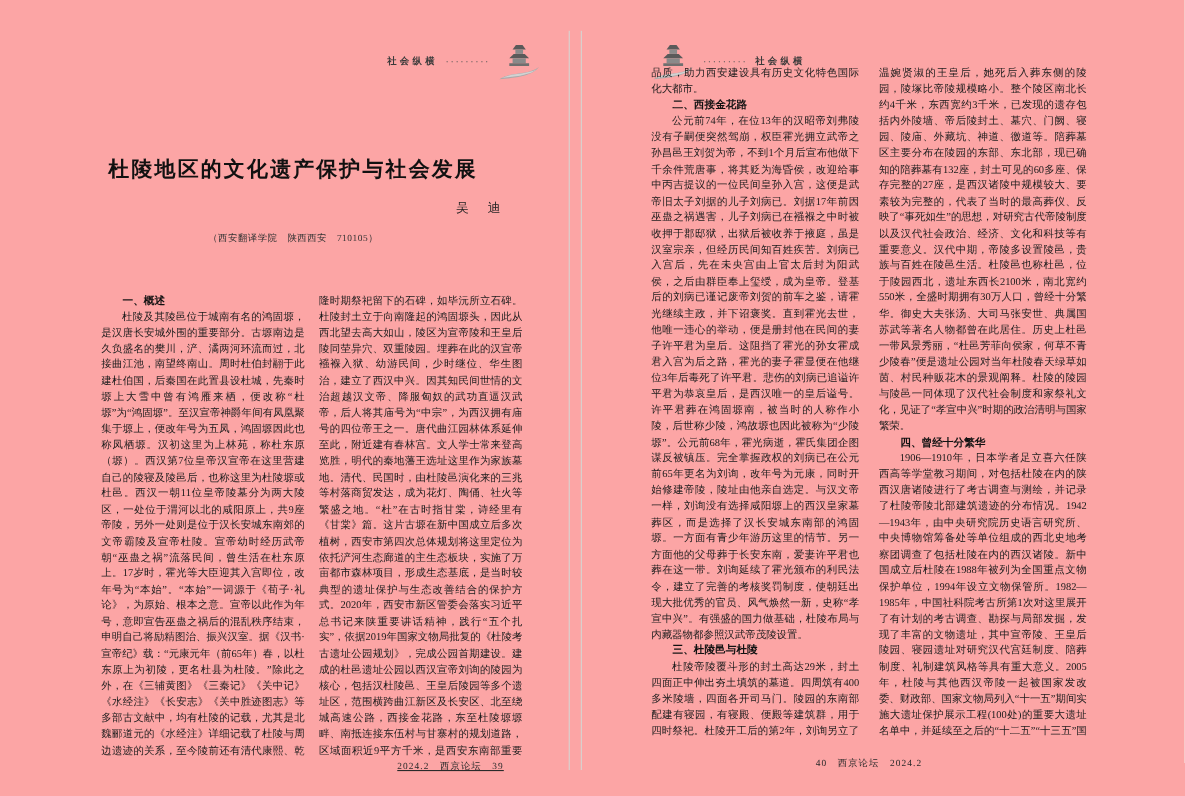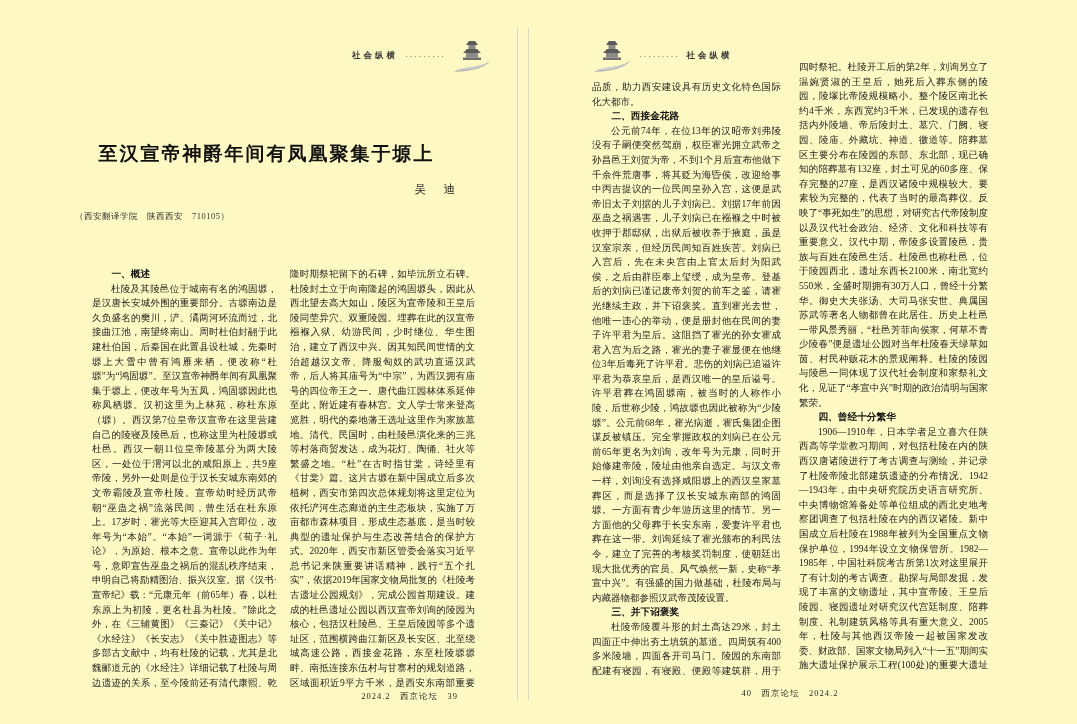--- a/index.html
+++ b/index.html
@@ -1,17 +1,17 @@
 <!DOCTYPE html>
 <html><head>
 <meta charset="utf-8">
 <style>
   html,body{margin:0;padding:0;background:#f4f3f1;}
   .spread{
-    position:relative;width:1077px;height:724px;background:#fef9c3;
+    position:relative;width:1077px;height:724px;background:#fca5a5;
     overflow:hidden;font-family:"Liberation Serif","DejaVu Serif",serif;color:#1c1c1c;
   }
   .divider-line{position:absolute;top:28px;height:672px;width:1px;background:#d6d4d1;}
   .dl1{left:517px;}.dl2{left:528px;}
 
   .page-header{position:absolute;display:flex;align-items:center;gap:7px;}
   .header-left{left:352px;top:38px;}
   .header-right{left:592px;top:38px;}
   .header-label{
     font-family:"Liberation Sans","DejaVu Sans",sans-serif;font-weight:bold;
@@ -20,39 +20,39 @@
   .header-dots{font-size:9px;letter-spacing:1.5px;color:#555;}
   .logo{display:inline-block;line-height:0;}
 
   .title{
     position:absolute;left:75px;top:141px;width:383px;margin:0;text-align:center;
     font-family:"Liberation Sans","DejaVu Sans",sans-serif;font-weight:bold;
     font-size:19px;letter-spacing:2px;color:#111;
   }
   .author{position:absolute;left:75px;top:182px;width:383px;text-align:right;
     font-size:11.5px;letter-spacing:3px;color:#222;}
-  .affiliation{position:absolute;left:75px;top:211px;width:383px;text-align:left;
+  .affiliation{position:absolute;left:75px;top:211px;width:383px;text-align:center;
     font-size:8.5px;color:#333;letter-spacing:0.5px;}
 
   .columns{
     position:absolute;text-align:justify;font-size:9.5px;line-height:14.6px;
     column-fill:auto;overflow:hidden;color:#1c1c1c;
   }
   .columns-left{left:92px;top:267px;width:383px;height:431px;column-count:2;column-gap:13px;}
   .columns-right{left:592px;top:60px;width:396px;height:624px;column-count:2;column-gap:18px;}
 
   .para{margin:0;text-indent:2em;}
-  .para.no-indent{text-indent:0;margin-top:20px;}
+  .para.no-indent{text-indent:0;}
   .sec{
     margin:0;font-size:9.7px;line-height:14.6px;text-indent:2em;
     font-family:"Liberation Sans","DejaVu Sans",sans-serif;font-weight:bold;color:#111;
   }
 
   .footer{position:absolute;font-size:8.5px;color:#2a2a2a;letter-spacing:1px;}
-  .footer-left{left:75px;top:691px;width:383px;text-align:right;}
+  .footer-left{left:75px;top:691px;width:383px;text-align:right;text-decoration:underline;}
   .footer-right{left:592px;top:688px;width:396px;text-align:center;}
 </style>
 </head>
 <body>
 
 <div class="spread">
 
   <div class="divider-line dl1"></div>
   <div class="divider-line dl2"></div>
 
@@ -66,21 +66,21 @@
           <rect x="16.5" y="7" width="7" height="4" fill="#8a8a8a"></rect>
           <polygon points="11,15 29,15 25,11 15,11" fill="#5a5a5a"></polygon>
           <rect x="14" y="15" width="12" height="4.5" fill="#8a8a8a"></rect>
           <rect x="11" y="19.5" width="18" height="2.5" fill="#6f6f6f"></rect>
           <path d="M2,34 C13,27 27,31 38,23 C31,32 14,33 2,34 Z" fill="#a9a9a9"></path>
           <path d="M4,33 C14,28 26,30 36,25 C29,31 15,31.5 4,33 Z" fill="#d2d2d2"></path>
         </svg>
       </span>
     </div>
 
-    <h1 class="title">至汉宣帝神爵年间有凤凰聚集于塬上</h1>
+    <h1 class="title">杜陵地区的文化遗产保护与社会发展</h1>
     <div class="author">吴　迪</div>
     <div class="affiliation">（西安翻译学院　陕西西安　710105）</div>
 
     <div class="columns columns-left">
       <h3 class="sec">一、概述</h3>
       <p class="para">杜陵及其陵邑位于城南有名的鸿固塬，是汉唐长安城外围的重要部分。古塬南边是久负盛名的樊川，浐、潏两河环流而过，北接曲江池，南望终南山。周时杜伯封翮于此建杜伯国，后秦国在此置县设杜城，先秦时塬上大雪中曾有鸿雁来栖，便改称“杜塬”为“鸿固塬”。至汉宣帝神爵年间有凤凰聚集于塬上，便改年号为五凤，鸿固塬因此也称凤栖塬。汉初这里为上林苑，称杜东原（塬）。西汉第7位皇帝汉宣帝在这里营建自己的陵寝及陵邑后，也称这里为杜陵塬或杜邑。西汉一朝11位皇帝陵墓分为两大陵区，一处位于渭河以北的咸阳原上，共9座帝陵，另外一处则是位于汉长安城东南郊的文帝霸陵及宣帝杜陵。宣帝幼时经历武帝朝“巫蛊之祸”流落民间，曾生活在杜东原上。17岁时，霍光等大臣迎其入宫即位，改年号为“本始”。“本始”一词源于《荀子·礼论》，为原始、根本之意。宣帝以此作为年号，意即宣告巫蛊之祸后的混乱秩序结束，申明自己将励精图治、振兴汉室。据《汉书·宣帝纪》载：“元康元年（前65年）春，以杜东原上为初陵，更名杜县为杜陵。”除此之外，在《三辅黄图》《三秦记》《关中记》《水经注》《长安志》《关中胜迹图志》等多部古文献中，均有杜陵的记载，尤其是北魏郦道元的《水经注》详细记载了杜陵与周边遗迹的关系，至今陵前还有清代康熙、乾隆时期祭祀留下的石碑，如毕沅所立石碑。杜陵封土立于向南隆起的鸿固塬头，因此从西北望去高大如山，陵区为宣帝陵和王皇后陵同茔异穴、双重陵园。埋葬在此的汉宣帝襁褓入狱、幼游民间，少时继位、华生图治，建立了西汉中兴。因其知民间世情的文治超越汉文帝、降服匈奴的武功直逼汉武帝，后人将其庙号为“中宗”，为西汉拥有庙号的四位帝王之一。唐代曲江园林体系延伸至此，附近建有春林宫。文人学士常来登高览胜，明代的秦地藩王选址这里作为家族墓地。清代、民国时，由杜陵邑演化来的三兆等村落商贸发达，成为花灯、陶俑、社火等繁盛之地。“杜”在古时指甘棠，诗经里有《甘棠》篇。这片古塬在新中国成立后多次植树，西安市第四次总体规划将这里定位为依托浐河生态廊道的主生态板块，实施了万亩都市森林项目，形成生态基底，是当时较典型的遗址保护与生态改善结合的保护方式。2020年，西安市新区管委会落实习近平总书记来陕重要讲话精神，践行“五个扎实”，依据2019年国家文物局批复的《杜陵考古遗址公园规划》，完成公园首期建设。建成的杜邑遗址公园以西汉宣帝刘询的陵园为核心，包括汉杜陵邑、王皇后陵园等多个遗址区，范围横跨曲江新区及长安区、北至绕城高速公路，西接金花路，东至杜陵塬塬畔、南抵连接东伍村与甘寨村的规划道路，区域面积近9平方千米，是西安东南部重要的生态绿肺，拥有距离主城区最近、格局最完整的汉代帝陵，与大雁塔景区共同形成了曲江区域的汉唐文化脉络，成为曲江汉文化核心发展区。未来3年将全面完成公园曲江辖区工作，改善曲江二期生态环境，提升城市</p>
     </div>
 
     <div class="footer footer-left">2024.2　西京论坛　39</div>
   </div>
@@ -99,21 +99,21 @@
         </svg>
       </span>
       <span class="header-dots">·········</span>
       <span class="header-label">社会纵横</span>
     </div>
 
     <div class="columns columns-right">
       <p class="para no-indent">品质，助力西安建设具有历史文化特色国际化大都市。</p>
       <h3 class="sec">二、西接金花路</h3>
       <p class="para">公元前74年，在位13年的汉昭帝刘弗陵没有子嗣便突然驾崩，权臣霍光拥立武帝之孙昌邑王刘贺为帝，不到1个月后宣布他做下千余件荒唐事，将其贬为海昏侯，改迎给事中丙吉提议的一位民间皇孙入宫，这便是武帝旧太子刘据的儿子刘病已。刘据17年前因巫蛊之祸遇害，儿子刘病已在襁褓之中时被收押于郡邸狱，出狱后被收养于掖庭，虽是汉室宗亲，但经历民间知百姓疾苦。刘病已入宫后，先在未央宫由上官太后封为阳武侯，之后由群臣奉上玺绶，成为皇帝。登基后的刘病已谨记废帝刘贺的前车之鉴，请霍光继续主政，并下诏褒奖。直到霍光去世，他唯一违心的举动，便是册封他在民间的妻子许平君为皇后。这阻挡了霍光的孙女霍成君入宫为后之路，霍光的妻子霍显便在他继位3年后毒死了许平君。悲伤的刘病已追谥许平君为恭哀皇后，是西汉唯一的皇后谥号。许平君葬在鸿固塬南，被当时的人称作小陵，后世称少陵，鸿故塬也因此被称为“少陵塬”。公元前68年，霍光病逝，霍氏集团企图谋反被镇压。完全掌握政权的刘病已在公元前65年更名为刘询，改年号为元康，同时开始修建帝陵，陵址由他亲自选定。与汉文帝一样，刘询没有选择咸阳塬上的西汉皇家墓葬区，而是选择了汉长安城东南部的鸿固塬。一方面有青少年游历这里的情节。另一方面他的父母葬于长安东南，爱妻许平君也葬在这一带。刘询延续了霍光颁布的利民法令，建立了完善的考核奖罚制度，使朝廷出现大批优秀的官员、风气焕然一新，史称“孝宣中兴”。有强盛的国力做基础，杜陵布局与内藏器物都参照汉武帝茂陵设置。</p>
-      <h3 class="sec">三、并下诏褒奖</h3>
+      <h3 class="sec">三、杜陵邑与杜陵</h3>
       <p class="para">杜陵帝陵覆斗形的封土高达29米，封土四面正中伸出夯土填筑的墓道。四周筑有400多米陵墙，四面各开司马门。陵园的东南部配建有寝园，有寝殿、便殿等建筑群，用于四时祭祀。杜陵开工后的第2年，刘询另立了温婉贤淑的王皇后，她死后入葬东侧的陵园，陵塚比帝陵规模略小。整个陵区南北长约4千米，东西宽约3千米，已发现的遗存包括内外陵墙、帝后陵封土、墓穴、门阙、寝园、陵庙、外藏坑、神道、徼道等。陪葬墓区主要分布在陵园的东部、东北部，现已确知的陪葬墓有132座，封土可见的60多座、保存完整的27座，是西汉诸陵中规模较大、要素较为完整的，代表了当时的最高葬仪、反映了“事死如生”的思想，对研究古代帝陵制度以及汉代社会政治、经济、文化和科技等有重要意义。汉代中期，帝陵多设置陵邑，贵族与百姓在陵邑生活。杜陵邑也称杜邑，位于陵园西北，遗址东西长2100米，南北宽约550米，全盛时期拥有30万人口，曾经十分繁华。御史大夫张汤、大司马张安世、典属国苏武等著名人物都曾在此居住。历史上杜邑一带风景秀丽，“杜邑芳菲向侯家，何草不青少陵春”便是遗址公园对当年杜陵春天绿草如茵、村民种贩花木的景观阐释。杜陵的陵园与陵邑一同体现了汉代社会制度和家祭礼文化，见证了“孝宣中兴”时期的政治清明与国家繁荣。</p>
       <h3 class="sec">四、曾经十分繁华</h3>
       <p class="para">1906—1910年，日本学者足立喜六任陕西高等学堂教习期间，对包括杜陵在内的陕西汉唐诸陵进行了考古调查与测绘，并记录了杜陵帝陵北部建筑遗迹的分布情况。1942—1943年，由中央研究院历史语言研究所、中央博物馆筹备处等单位组成的西北史地考察团调查了包括杜陵在内的西汉诸陵。新中国成立后杜陵在1988年被列为全国重点文物保护单位，1994年设立文物保管所。1982—1985年，中国社科院考古所第1次对这里展开了有计划的考古调查、勘探与局部发掘，发现了丰富的文物遗址，其中宣帝陵、王皇后陵园、寝园遗址对研究汉代宫廷制度、陪葬制度、礼制建筑风格等具有重大意义。2005年，杜陵与其他西汉帝陵一起被国家发改委、财政部、国家文物局列入“十一五”期间实施大遗址保护展示工程(100处)的重要大遗址名单中，并延续至之后的“十二五”“十三五”国家大遗址保护专项规划。2010年，西安市杜陵保管所更名为西安市西汉帝陵保护管理中心，负责市区内西汉时期杜陵、霸陵、薄太后陵、窦皇后陵4个国保单位的保护管理。2011年，西北大学文化遗产保护规划中心编制完成《杜陵文物保护规划（2012—2030）》。之后3年时间，陕西省考古研究院、西安市文物保护考古研究院共同组成考古队对杜陵陵区、陵邑区及陪葬墓进行调查及勘探，是杜陵考古最为全面详</p>
     </div>
 
     <div class="footer footer-right">40　西京论坛　2024.2</div>
   </div>
 
 </div>
 

